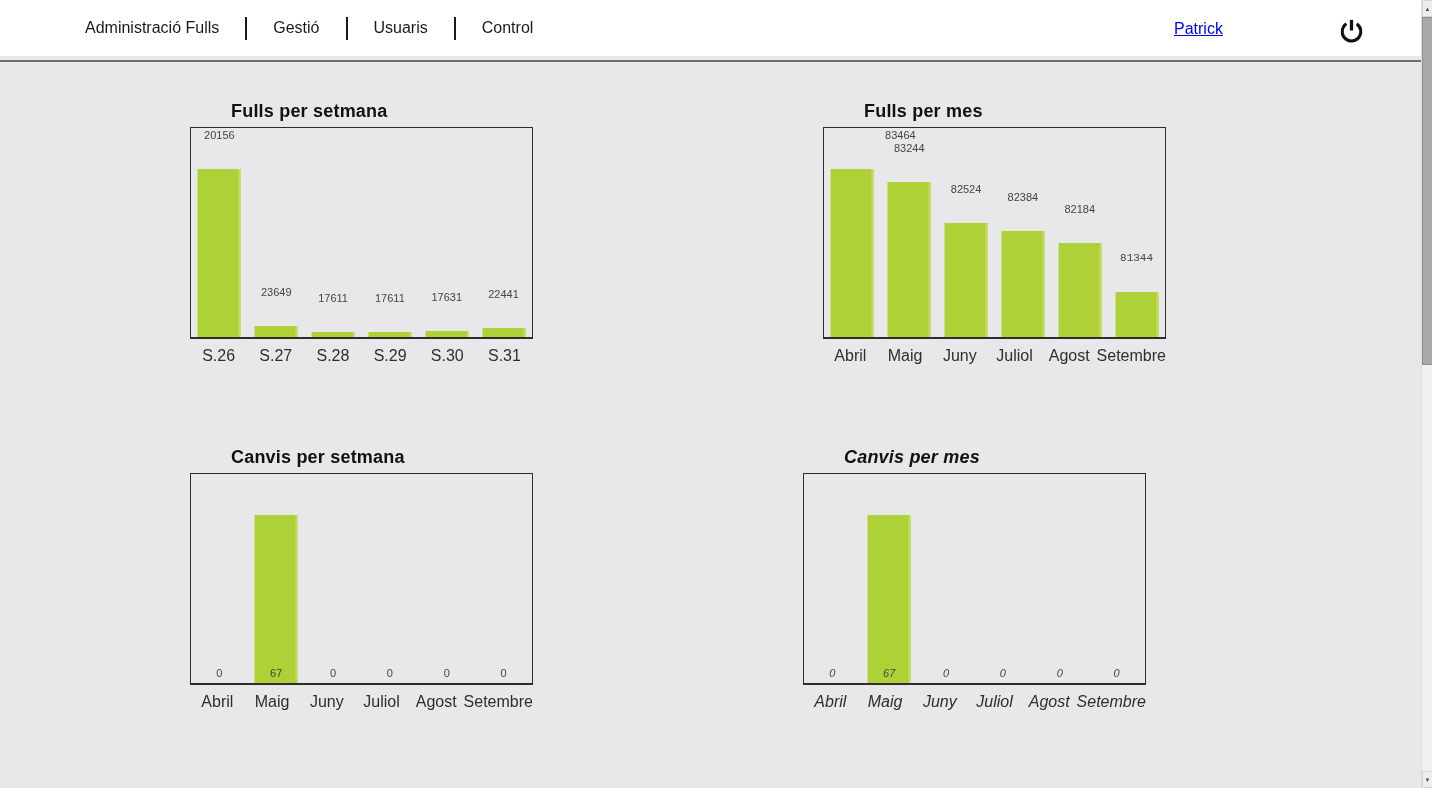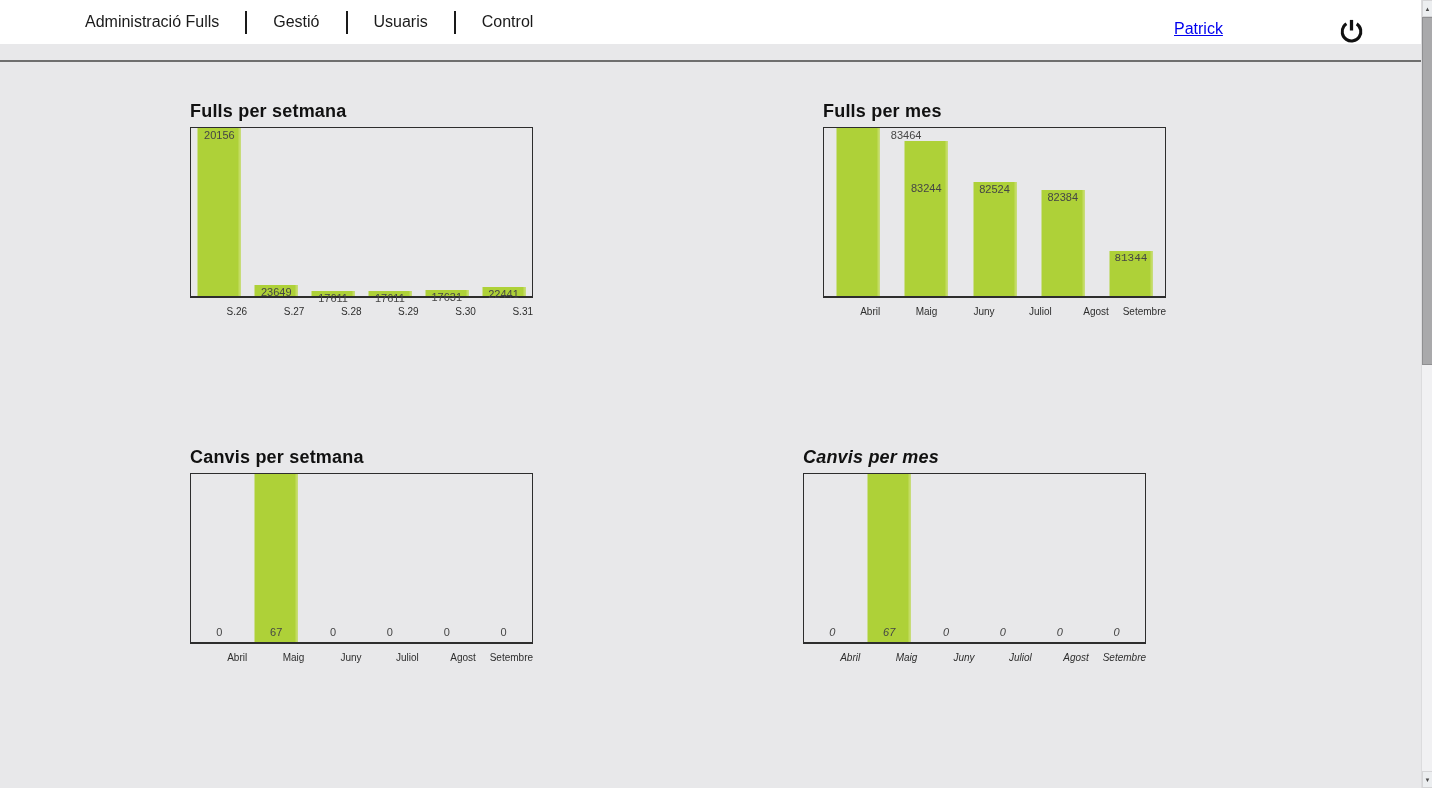--- a/index.html
+++ b/index.html
@@ -6,21 +6,21 @@
   html, body { width: 1432px; height: 788px; overflow: hidden; }
   body {
     position: relative;
     background: #e8e8ea;
     font-family: "Liberation Sans", sans-serif;
   }
 
   
   .header {
     position: absolute; left: 0; top: 0;
-    width: 1421px; height: 44px;
+    width: 1421px; height: 56px;
     background: #ffffff;
     display: flex; align-items: center;
   }
   .nav {
     display: flex; align-items: center;
     margin-left: 85px;
     font-size: 16px; color: #1a1a1a;
   }
   .nav-item { cursor: pointer; white-space: nowrap; }
   .nav-sep {
@@ -41,46 +41,47 @@
     position: absolute; left: 0; top: 60px;
     width: 1421px; height: 2px; background: #6f6f6f;
   }
 
   
   .chart { position: absolute; width: 343px; }
   .chart-title {
     font-size: 18px; font-weight: bold; color: #111;
     line-height: 22px; margin-bottom: 5px;
     letter-spacing: 0.2px;
+    margin-left: 41px;
   }
   .plot {
     position: relative;
-    height: 171px;
+    height: 212px;
     border: 1px solid #2d2d2d;
     border-bottom-width: 2px;
     display: flex;
   }
   .slot { flex: 1; position: relative; }
   .bar {
     position: absolute; bottom: 0; left: 50%;
     transform: translateX(-50%);
     width: 43px;
     background: #aed138;
     border-right: 2px solid #c3dc62;
   }
   .vlabel {
     position: absolute; left: 50%;
     transform: translateX(-50%);
     font-size: 11px; color: #454545;
     white-space: nowrap; line-height: 12px;
   }
   .xlabels { display: flex; margin-top: 8px; }
   .xlabel {
-    flex: 1; text-align: right;
-    font-size: 10px; color: #2e2e2e;
+    flex: 1; text-align: center;
+    font-size: 16px; color: #2e2e2e;
   }
 
   .chart-pos-0 { left: 190px; top: 100px; }
   .chart-pos-1 { left: 823px; top: 100px; }
   .chart-pos-2 { left: 190px; top: 446px; }
   .chart-pos-3 { left: 803px; top: 446px; font-style: italic; }
 
   
   .scrollbar {
     position: absolute; right: 0; top: 0;
@@ -170,29 +171,33 @@
 
 <div class="chart chart-pos-1">
   <div class="chart-title">Fulls per mes</div>
   <div class="plot">
       <div class="slot">
         <div class="bar" style="height: 168px; background: rgb(174, 209, 56);"></div>
         <div class="vlabel" style="top: 1px; margin-left: 48px;">83464</div>
       </div>
       <div class="slot">
         <div class="bar" style="height: 155px; background: rgb(174, 209, 56);"></div>
-        <div class="vlabel" style="top: 14px; margin-top: 40px;">83244</div>
+        <div class="vlabel" style="top: 14px;">83244</div>
       </div>
       <div class="slot">
         <div class="bar" style="height: 114px; background: rgb(174, 209, 56);"></div>
         <div class="vlabel" style="top: 55px;">82524</div>
       </div>
       <div class="slot">
         <div class="bar" style="height: 106px; background: rgb(174, 209, 56);"></div>
         <div class="vlabel" style="top: 63px;">82384</div>
+      </div>
+      <div class="slot">
+        <div class="bar" style="height: 94px; background: rgb(174, 209, 56);"></div>
+        <div class="vlabel" style="top: 75px;">82184</div>
       </div>
       <div class="slot">
         <div class="bar" style="height: 45px; background: rgb(174, 209, 56);"></div>
         <div class="vlabel" style="top: 124px; font-family: Liberation Mono, monospace;">81344</div>
       </div>
     </div>
   <div class="xlabels">
       <div class="xlabel">Abril</div>
       <div class="xlabel">Maig</div>
       <div class="xlabel">Juny</div>

